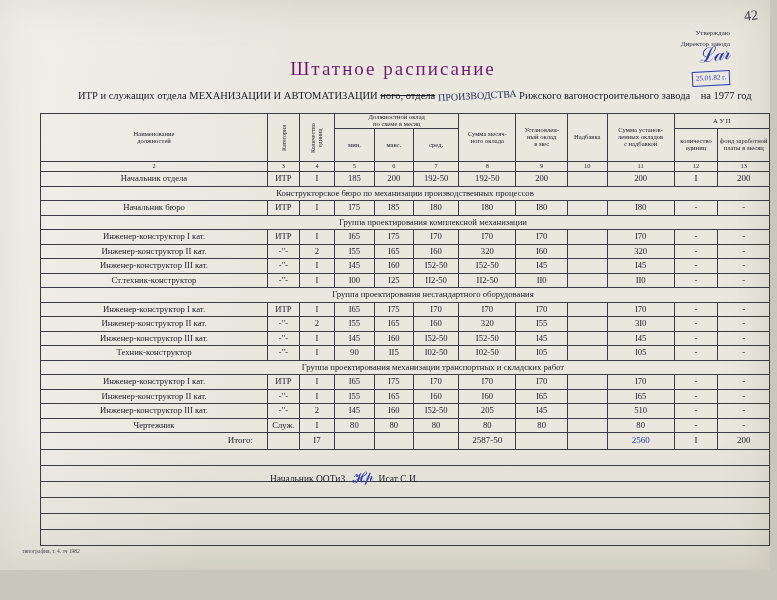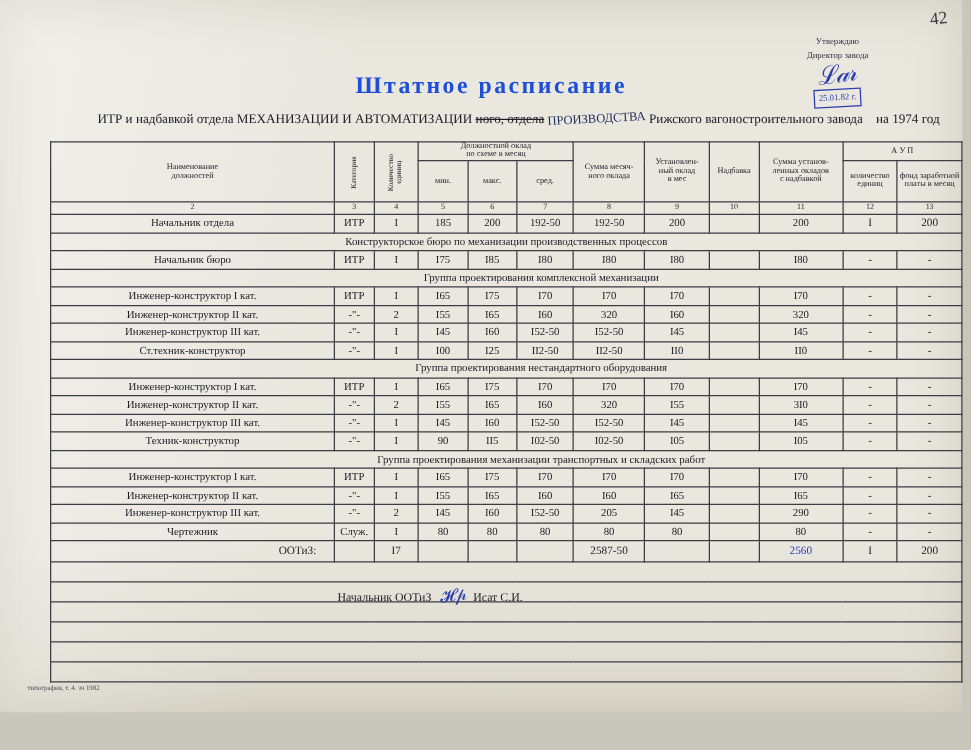--- a/index.html
+++ b/index.html
@@ -22,37 +22,37 @@
     pointer-events:none;
   }
   .folio{
     position:absolute;right:12px;top:8px;
     font-family:"Liberation Serif", serif;
     font-size:14px;color:#3a3a46;transform:rotate(-6deg);
   }
   .approve{
     position:absolute;right:40px;top:28px;width:120px;
     font-family:"Liberation Serif", serif;
-    font-size:7px;color:#2f3040;line-height:1.5;text-align:center;margin-left:24px;
+    font-size:7px;color:#2f3040;line-height:1.5;text-align:right;margin-left:24px;
   }
   .approve .sig{
     display:block;height:26px;margin-top:-4px;
     font-family:"Liberation Serif", serif;font-size:20px;
     color:#2b3bb0;transform:rotate(-8deg) skewX(-10deg);
     letter-spacing:-2px;
   }
   .stamp{
     display:inline-block;border:1px solid #2b3bb0;color:#2b3bb0;
     font-size:7px;padding:1px 3px;transform:rotate(-3deg);
     font-family:"Liberation Serif", serif;
   }
   h1.title{
     position:absolute;left:16px;right:0;top:58px;text-align:center;
     font-family:"Liberation Serif", serif;
-    font-size:19px;font-weight:bold;letter-spacing:2px;color:#1d4ed8;margin:0;
+    font-size:19px;font-weight:normal;letter-spacing:2px;color:#701a75;margin:0;
   }
   .subtitle{
     position:absolute;left:78px;top:90px;right:30px;
     font-family:"Liberation Serif", serif;font-size:10.5px;color:#20202a;
     white-space:nowrap;
   }
   .subtitle .ul{ }
   .subtitle .hand{
     font-family:"Liberation Serif", serif;color:#24305e;
     display:inline-block;transform:rotate(-3deg);font-size:10px;
@@ -113,27 +113,27 @@
   <div class="approve">
     <span>Утверждаю</span><br>
     <span>Директор завода</span>
     <span class="sig">ℒ𝒶𝓇</span>
     <span class="stamp">25.01.82 г.</span>
   </div>
 
   <h1 class="title">Штатное  расписание</h1>
 
   <div class="subtitle">
-    <span>ИТР и надбавкой отдела</span>
+    <span>ИТР и служащих отдела</span>
     <span class="ul">МЕХАНИЗАЦИИ И АВТОМАТИЗАЦИИ</span>
     <span class="strike">ного, отдела</span>
     <span class="hand">ПРОИЗВОДСТВА</span>
     <span>Рижского  вагоностроительного  завода</span>
     &nbsp;&nbsp;
-    <span>на 1974 год</span>
+    <span>на 1977 год</span>
   </div>
 
   <table class="sr">
     <colgroup>
       <col style="width:230px">
         <col style="width:32px">
         <col style="width:36px">
       <col style="width:40px">
         <col style="width:40px">
         <col style="width:46px">
@@ -365,21 +365,21 @@
         <tr class="r">
           <td class="name">Инженер-конструктор III кат.</td>
           <td>-"-</td>
           <td>2</td>
           <td>I45</td>
           <td>I60</td>
           <td>I52-50</td>
           <td>205</td>
           <td>I45</td>
           <td></td>
-          <td>290</td>
+          <td>510</td>
           <td class="dash">-</td>
           <td class="dash">-</td>
         </tr>
         <tr class="r">
           <td class="name">Чертежник</td>
           <td>Служ.</td>
           <td>I</td>
           <td>80</td>
           <td>80</td>
           <td>80</td>
@@ -387,21 +387,21 @@
           <td>80</td>
           <td></td>
           <td>80</td>
           <td class="dash">-</td>
           <td class="dash">-</td>
         </tr>
       </tbody>
 
     <tbody>
         <tr class="totals">
-      <td class="lbl">ООТиЗ:</td>
+      <td class="lbl">Итого:</td>
       <td></td>
       <td>I7</td>
       <td></td>
       <td></td>
       <td></td>
       <td>2587-50</td>
       <td></td>
       <td></td>
       <td class="hand-blue">2560</td>
       <td>I</td>

